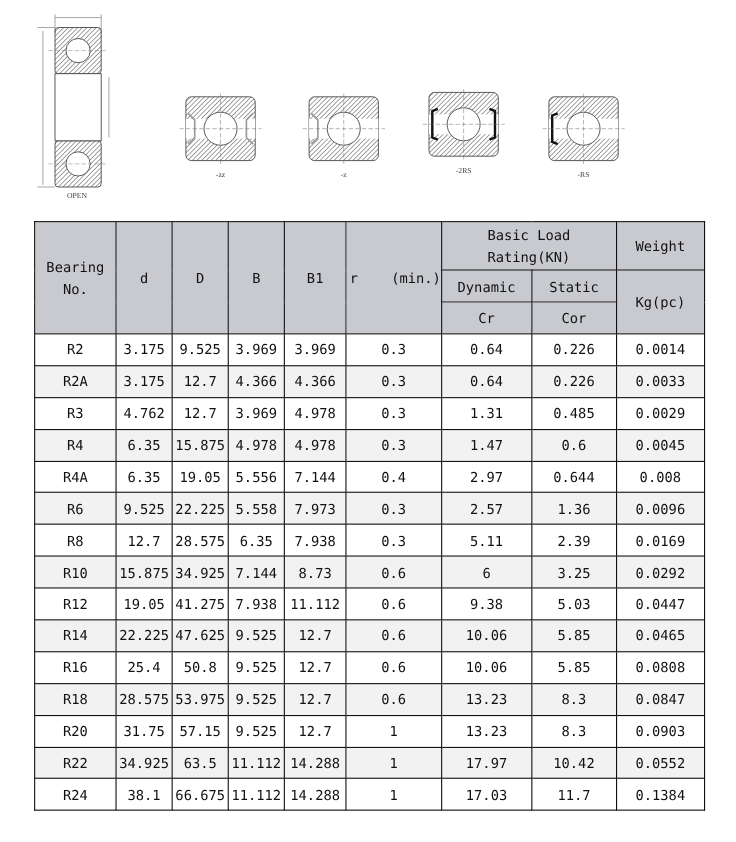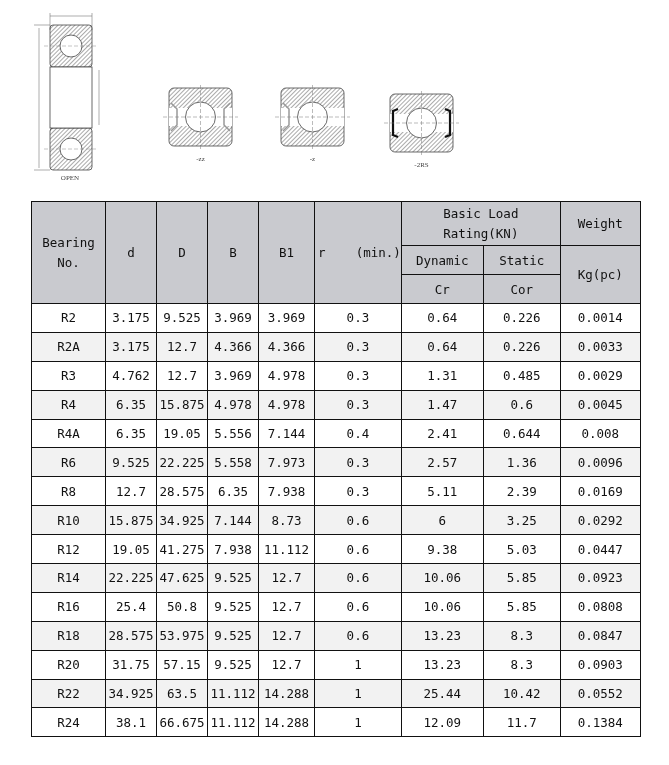--- a/index.html
+++ b/index.html
@@ -65,33 +65,44 @@
       <rect x="6" y="3" width="63" height="58" rx="5" fill="url(#hatch)" stroke="#444" stroke-width="0.8"></rect>
       <rect x="6" y="23" width="63" height="18" fill="#fff"></rect>
       <circle cx="37.5" cy="32" r="15" fill="#fff" stroke="#444" stroke-width="0.8"></circle>
       <path d="M8 18 L14 24 L14 40 L8 46" fill="none" stroke="#999" stroke-width="1.5"></path>
       <line x1="0" y1="32" x2="75" y2="32" stroke="#777" stroke-width="0.5" stroke-dasharray="4,2"></line>
       <line x1="37.5" y1="0" x2="37.5" y2="65" stroke="#777" stroke-width="0.5" stroke-dasharray="4,2"></line>
     </svg>
     <div class="fig-label" style="top:70px;">-z</div>
   </div>
 
-  <div class="fig" style="left:384px;top:91px;width:75px;height:80px;">
+  <div class="fig" style="left:384px;top:81px;width:75px;height:80px;">
     <svg width="75" height="65" viewBox="0 0 75 65">
       <rect x="6" y="3" width="63" height="58" rx="5" fill="url(#hatch)" stroke="#444" stroke-width="0.8"></rect>
       <rect x="6" y="23" width="63" height="18" fill="#fff"></rect>
       <circle cx="37.5" cy="32" r="15" fill="#fff" stroke="#444" stroke-width="0.8"></circle>
       <path d="M14 18 L9 20 L9 44 L14 46" fill="none" stroke="#111" stroke-width="2.2"></path>
       <path d="M61 18 L66 20 L66 44 L61 46" fill="none" stroke="#111" stroke-width="2.2"></path>
       <line x1="0" y1="32" x2="75" y2="32" stroke="#777" stroke-width="0.5" stroke-dasharray="4,2"></line>
       <line x1="37.5" y1="0" x2="37.5" y2="65" stroke="#777" stroke-width="0.5" stroke-dasharray="4,2"></line>
     </svg>
     <div class="fig-label" style="top:70px;">-2RS</div>
   </div>
 
+  <div class="fig" style="left:493px;top:85px;width:75px;height:80px;">
+    <svg width="75" height="65" viewBox="0 0 75 65">
+      <rect x="6" y="3" width="63" height="58" rx="5" fill="url(#hatch)" stroke="#444" stroke-width="0.8"></rect>
+      <rect x="6" y="23" width="63" height="18" fill="#fff"></rect>
+      <circle cx="37.5" cy="32" r="15" fill="#fff" stroke="#444" stroke-width="0.8"></circle>
+      <path d="M14 18 L9 20 L9 44 L14 46" fill="none" stroke="#111" stroke-width="2.2"></path>
+      <line x1="0" y1="32" x2="75" y2="32" stroke="#777" stroke-width="0.5" stroke-dasharray="4,2"></line>
+      <line x1="37.5" y1="0" x2="37.5" y2="65" stroke="#777" stroke-width="0.5" stroke-dasharray="4,2"></line>
+    </svg>
+    <div class="fig-label" style="top:70px;">-RS</div>
+  </div>
 </div>
 
 <table class="spec">
   <colgroup>
     <col style="width:74px">
       <col style="width:51px">
       <col style="width:51px">
       <col style="width:51px">
     <col style="width:56px">
       <col style="width:83px">
@@ -165,21 +176,21 @@
         <td>0.6</td>
         <td>0.0045</td>
       </tr>
       <tr class="row">
         <td>R4A</td>
         <td>6.35</td>
         <td>19.05</td>
         <td>5.556</td>
         <td>7.144</td>
         <td>0.4</td>
-        <td>2.41</td>
+        <td>2.97</td>
         <td>0.644</td>
         <td>0.008</td>
       </tr>
       <tr class="row alt">
         <td>R6</td>
         <td>9.525</td>
         <td>22.225</td>
         <td>5.558</td>
         <td>7.973</td>
         <td>0.3</td>
@@ -222,21 +233,21 @@
       </tr>
       <tr class="row alt">
         <td>R14</td>
         <td>22.225</td>
         <td>47.625</td>
         <td>9.525</td>
         <td>12.7</td>
         <td>0.6</td>
         <td>10.06</td>
         <td>5.85</td>
-        <td>0.0923</td>
+        <td>0.0465</td>
       </tr>
       <tr class="row">
         <td>R16</td>
         <td>25.4</td>
         <td>50.8</td>
         <td>9.525</td>
         <td>12.7</td>
         <td>0.6</td>
         <td>10.06</td>
         <td>5.85</td>
@@ -264,29 +275,29 @@
         <td>8.3</td>
         <td>0.0903</td>
       </tr>
       <tr class="row alt">
         <td>R22</td>
         <td>34.925</td>
         <td>63.5</td>
         <td>11.112</td>
         <td>14.288</td>
         <td>1</td>
-        <td>25.44</td>
+        <td>17.97</td>
         <td>10.42</td>
         <td>0.0552</td>
       </tr>
       <tr class="row">
         <td>R24</td>
         <td>38.1</td>
         <td>66.675</td>
         <td>11.112</td>
         <td>14.288</td>
         <td>1</td>
-        <td>12.09</td>
+        <td>17.03</td>
         <td>11.7</td>
         <td>0.1384</td>
       </tr>
     </tbody>
 </table>
 
 </body></html>

